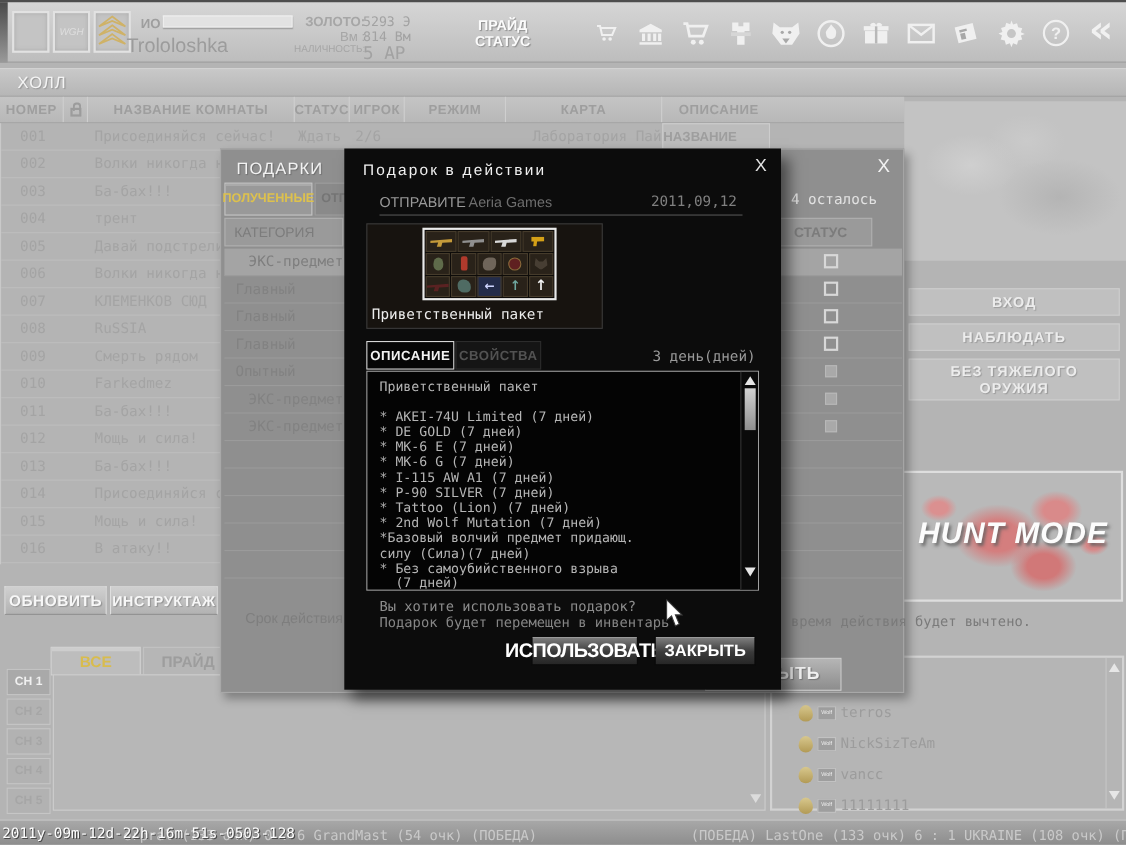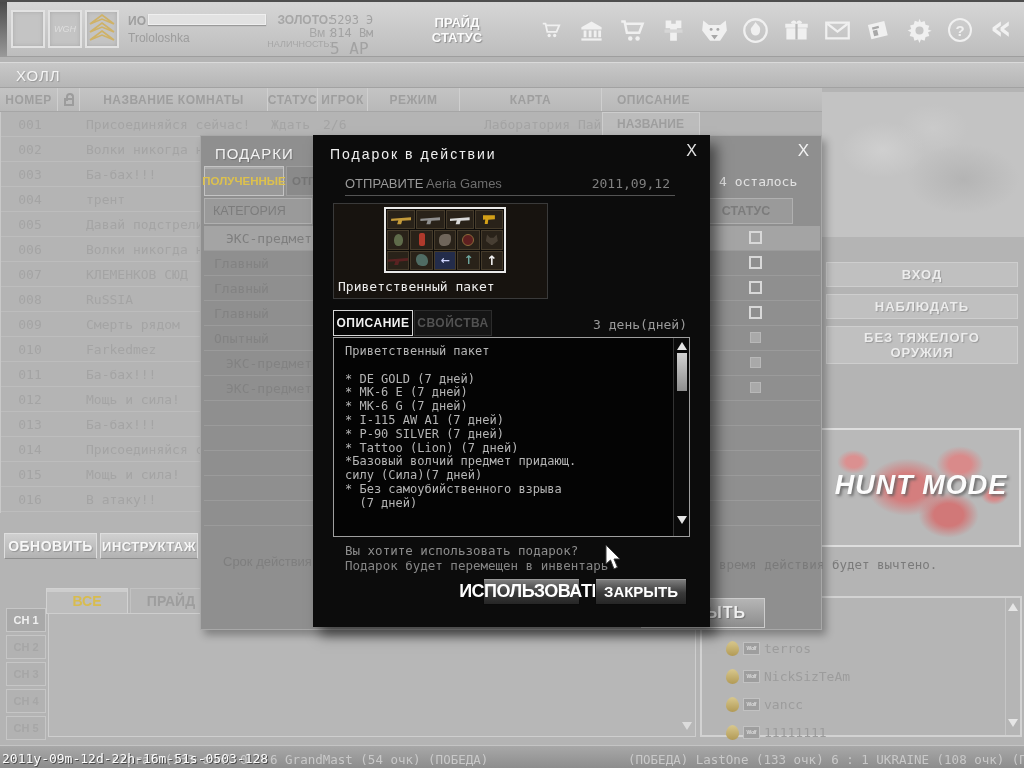--- a/index.html
+++ b/index.html
@@ -55,21 +55,21 @@
     </div>
   <div class="abs slotbox" style="left:85px">
     <svg viewBox="0 0 30 34" style="width:30px;height:34px">
       <path d="M15 3 L27 12 L15 7 L3 12 Z" fill="none" stroke="#cfb267" stroke-width="1.6"></path>
       <path d="M15 11 L27 20 L15 15 L3 20 Z" fill="none" stroke="#cfb267" stroke-width="1.6"></path>
       <path d="M15 19 L27 28 L15 23 L3 28 Z" fill="none" stroke="#cfb267" stroke-width="1.6"></path>
     </svg>
   </div>
   <div class="abs" style="left:128px;top:12px;font-size:12px;font-weight:bold;color:#9e9e9e">ИО</div>
   <div class="abs" style="left:148px;top:12px;width:118px;height:11px;background:#e2e2e2;border:1px solid #efefef;box-shadow:0 1px 1px #9a9a9a"></div>
-  <div class="abs" style="left:128px;top:29px;font-size:12px;color:#9c9c9c">Trololoshka</div>
+  <div class="abs" style="left:115px;top:29px;font-size:18px;color:#9c9c9c">Trololoshka</div>
 
   <div class="abs" style="left:240px;top:11px;width:92px;text-align:right;font-size:12px;color:#a6a6a6;font-weight:bold">ЗОЛОТО:</div>
   <div class="abs" style="left:240px;top:24px;width:92px;text-align:right;font-size:12px;color:#a6a6a6">Вм :</div>
   <div class="abs" style="left:240px;top:37px;width:92px;text-align:right;font-size:9px;color:#a6a6a6">НАЛИЧНОСТЬ:</div>
   <div class="abs mono" style="left:330px;top:11px;width:84px;text-align:left;font-size:12px;color:#a2a2a2">5293 Э</div>
   <div class="abs mono" style="left:330px;top:24px;width:84px;font-size:12px;color:#a2a2a2">814 Вм</div>
   <div class="abs mono" style="left:330px;top:37px;width:84px;font-size:16px;color:#a2a2a2">5 АР</div>
 
   <div class="abs" style="left:420px;top:9px;width:74px;height:38px;display:flex;flex-direction:column;align-items:center;justify-content:center;color:#fbfbfb;font-weight:bold;font-size:13px;line-height:15px;text-shadow:1px 1px 1px #8e8e8e">
     <span>ПРАЙД</span>
@@ -170,21 +170,21 @@
   <div class="thcell" style="width:22px">
       <div class="lock"></div>
     </div>
   <div class="thcell" style="width:188px">НАЗВАНИЕ КОМНАТЫ</div>
   <div class="thcell" style="width:50px">СТАТУС</div>
   <div class="thcell" style="width:50px">ИГРОК</div>
   <div class="thcell" style="width:92px">РЕЖИМ</div>
   <div class="thcell" style="width:142px">КАРТА</div>
   <div class="thcell" style="flex:1;justify-content:flex-start;padding-left:15px;border-right:none">ОПИСАНИЕ</div>
 </div>
-<div class="abs" style="left:602px;top:112px;width:98px;height:24px;background:#bcbcbc;border:1px solid #cdcdcd;display:flex;align-items:center;padding-left:14px;font-size:12px;font-weight:bold;color:#9e9e9e">НАЗВАНИЕ</div>
+<div class="abs" style="left:602px;top:112px;width:98px;height:24px;background:#bcbcbc;border:1px solid #cdcdcd;display:flex;align-items:center;font-size:12px;font-weight:bold;color:#9e9e9e">НАЗВАНИЕ</div>
 
 <div class="abs" style="left:0;top:112px;width:602px;height:401px;border-left:1px solid #c9c9c9">
   <div class="room-row" style="top:0">
     <span class="rnum">001</span>
     <span class="rname">Присоединяйся сейчас!</span>
     <span class="abs" style="left:270px;top:5px">Ждать</span>
     <span class="abs" style="left:322px;top:5px">2/6</span>
     <span class="abs" style="left:483px;top:5px">Лаборатория Пай</span>
   </div>
   <div class="room-row" style="top:25px">
@@ -426,26 +426,28 @@
   </div>
 
   <div class="mtab" style="left:20px;top:175px;width:80px;background:#060606;border:1px solid #d6d6d6;color:#f2f2f2">ОПИСАНИЕ</div>
   <div class="mtab" style="left:101px;top:175px;width:78px;background:#151515;border:1px solid #2c2c2c;color:#525252">СВОЙСТВА</div>
   <div class="abs mono" style="right:23px;top:182px;font-size:13px;color:#9a9a9a">3 день(дней)</div>
 
   <div class="abs" style="left:20px;top:202px;width:357px;height:200px;border:1px solid #9f9f9f;background:#040404">
     <div class="abs mono" style="left:11px;top:6px;width:320px;font-size:12px;color:#b5b5b5">
       <div class="dline">Приветственный пакет</div>
       <div class="dline"></div>
+      <div class="dline">* AKEI-74U Limited (7 дней)</div>
       <div class="dline">* DE GOLD (7 дней)</div>
       <div class="dline">* MK-6 E (7 дней)</div>
       <div class="dline">* MK-6 G (7 дней)</div>
       <div class="dline">* I-115 AW A1 (7 дней)</div>
       <div class="dline">* P-90 SILVER (7 дней)</div>
       <div class="dline">* Tattoo (Lion) (7 дней)</div>
+      <div class="dline">* 2nd Wolf Mutation (7 дней)</div>
       <div class="dline">*Базовый волчий предмет придающ.</div>
       <div class="dline">силу (Сила)(7 дней)</div>
       <div class="dline">* Без самоубийственного взрыва</div>
       <div class="dline">  (7 дней)</div>
     </div>
     <div class="abs" style="right:0;top:0;width:16px;height:198px;border-left:1px solid #333;background:#0a0a0a">
       <div class="tri-up" style="margin:4px auto 0;border-bottom-color:#e6e6e6"></div>
       <div style="width:10px;height:38px;margin:3px auto 0;background:linear-gradient(#d2d2d2,#8e8e8e)"></div>
       <div class="tri-down" style="margin:125px auto 0;border-top-color:#e6e6e6"></div>
     </div>

